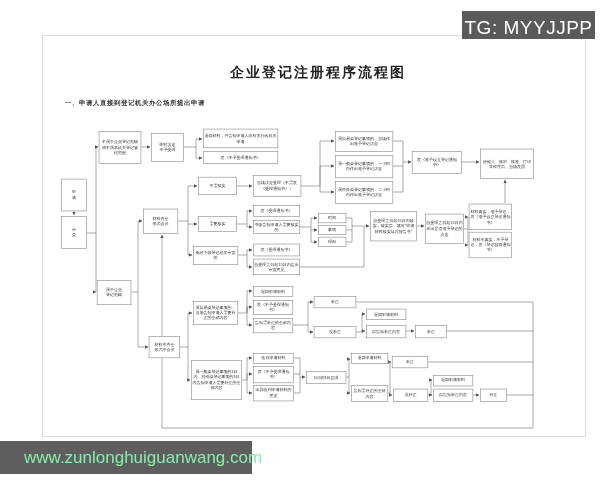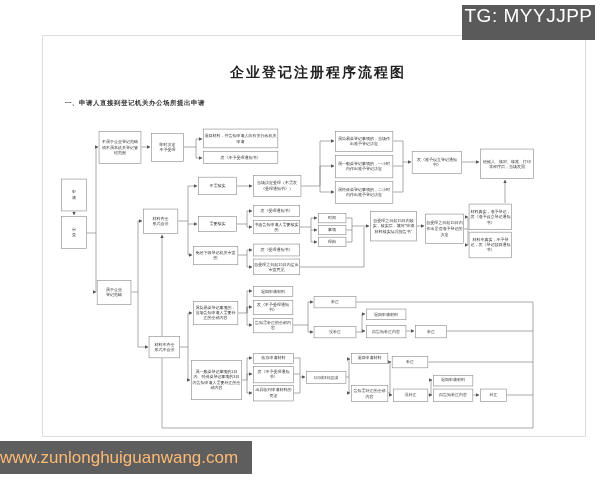--- a/index.html
+++ b/index.html
@@ -14,28 +14,28 @@
   .doc-title{
     position:absolute;left:0;top:64px;width:100%;text-align:center;
     font-family:"Liberation Serif", serif;font-weight:bold;
     font-size:14px;letter-spacing:2px;color:#222;padding-left:18px;
   }
   .section-heading{
     position:absolute;left:65px;top:99px;
     font-size:6.5px;font-weight:bold;color:#333;letter-spacing:0.5px;
   }
   .tg-badge{
-    position:absolute;left:462px;top:5px;width:133px;height:35px;
-    background:#5a5a5a;color:#ffffff;display:flex;align-items:flex-start;
+    position:absolute;left:462px;top:11px;width:133px;height:28px;
+    background:#5a5a5a;color:#ffffff;display:flex;align-items:flex-end;
     justify-content:center;font-size:19px;letter-spacing:0.5px;z-index:5;
   }
   .url-bar{
     position:absolute;left:0px;top:441px;width:252px;height:33px;
-    background:#5e5e5e;color:#fdba74;display:flex;align-items:center;
-    font-size:17px;padding-left:0;box-sizing:border-box;z-index:5;
+    background:#5e5e5e;color:#86efac;display:flex;align-items:center;
+    font-size:17px;padding-left:24px;box-sizing:border-box;z-index:5;
   }
   
   .fc-outer{
     position:absolute;left:0;top:0;width:960px;height:768px;
     transform:scale(0.625);transform-origin:0 0;
   }
   .fc-edges{position:absolute;left:0;top:0;}
   .fc-node{
     position:absolute;box-sizing:border-box;background:#fff;
     border:1px solid #8d8d8d;color:#333;

